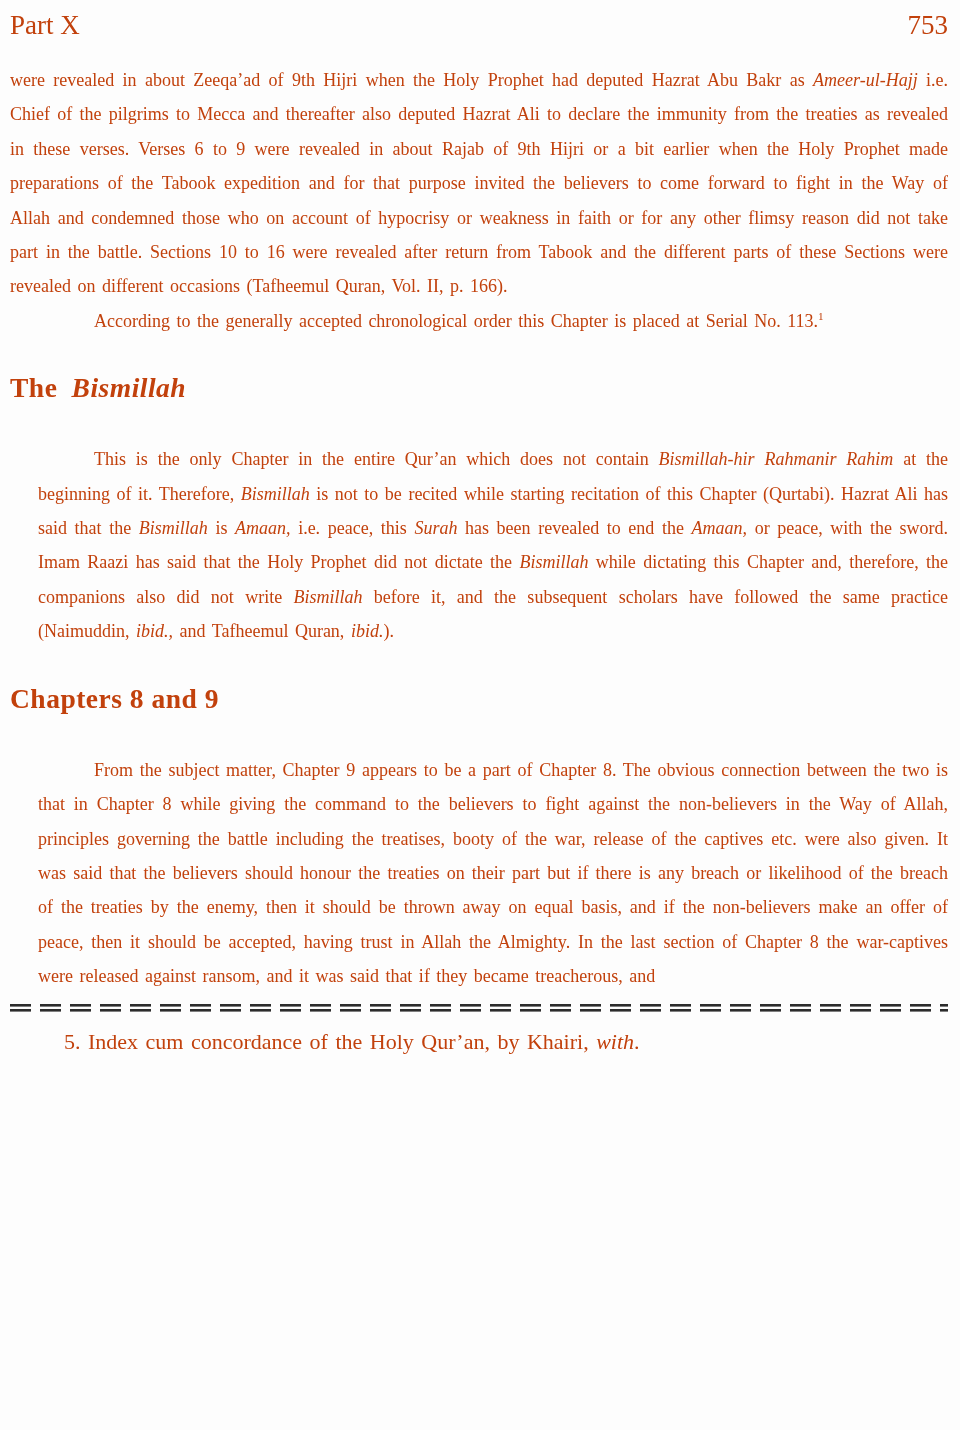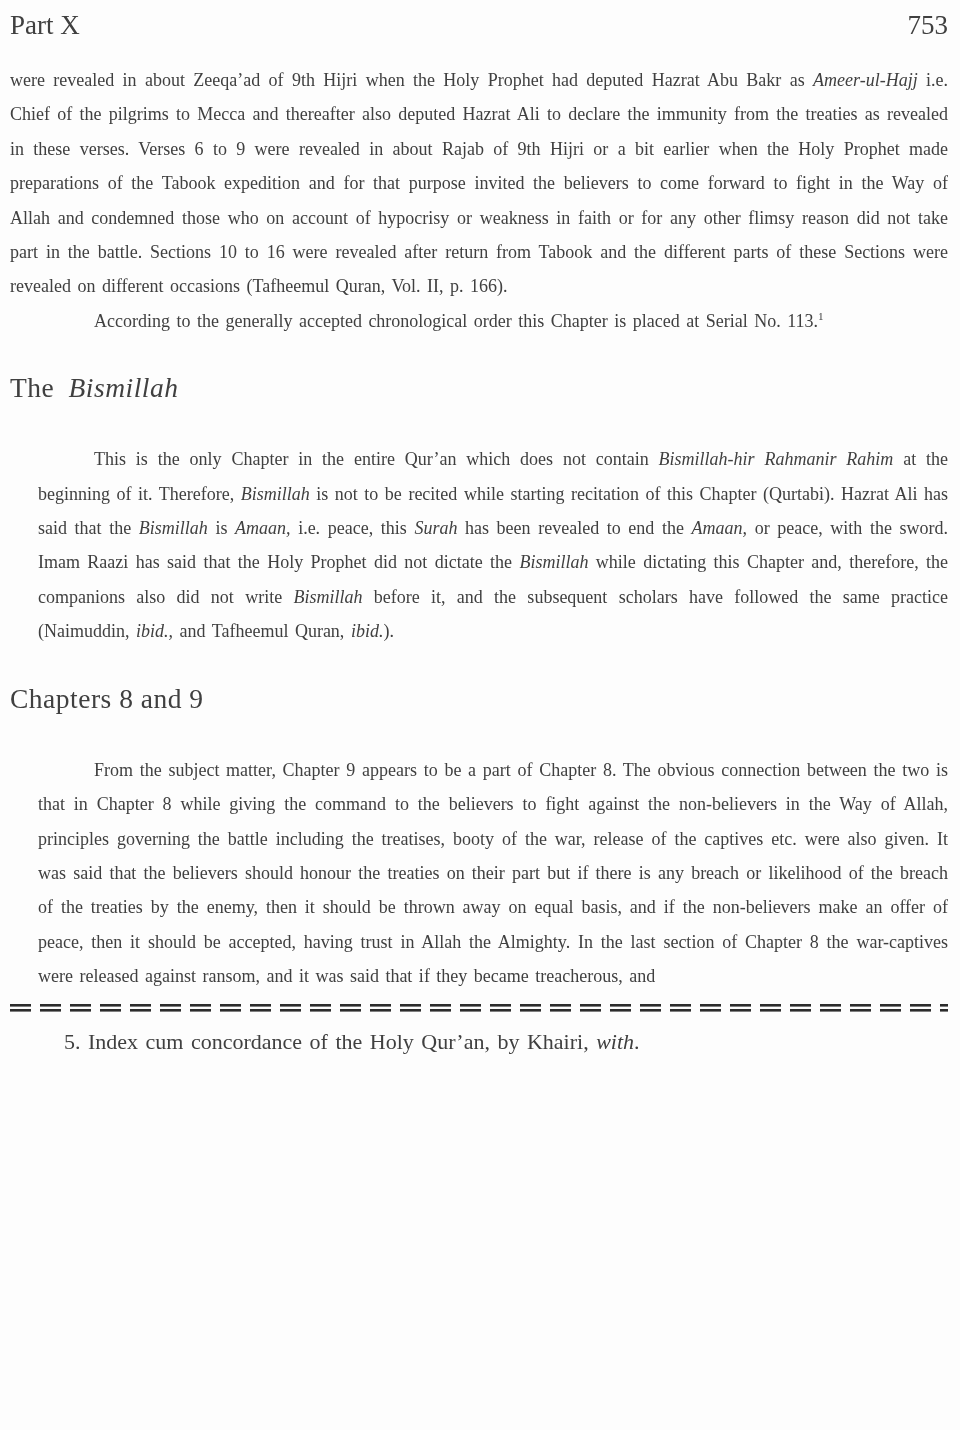--- a/index.html
+++ b/index.html
@@ -7,21 +7,21 @@
     padding: 0;
     background: #e8e8e8;
   }
   .page {
     position: relative;
     width: 960px;
     height: 1430px;
     margin: 0 auto;
     box-sizing: border-box;
     background: #fdfdfd;
-    color: #404040;
+    color: #c2410c;
     font-family: "Liberation Serif", "DejaVu Serif", serif;
     padding: 10px 12px 0 10px;
     overflow: hidden;
   }
   .page-header {
     display: flex;
     justify-content: space-between;
     align-items: baseline;
     font-size: 27px;
     margin-bottom: 22px;
@@ -36,21 +36,21 @@
     line-height: 34.4px;
     text-align: justify;
     word-spacing: 2px;
   }
   .page-body p.indent {
     text-indent: 56px;
     margin-left: 28px;
   }
   .page-body h2 {
     font-size: 27.5px;
-    font-weight: normal;
+    font-weight: bold;
     margin: 34px 0 38px 0;
     letter-spacing: 0.5px;
   }
   em { font-style: italic; }
   sup {
     font-size: 0.62em;
     vertical-align: super;
     line-height: 0;
   }
   .footnote-area {

